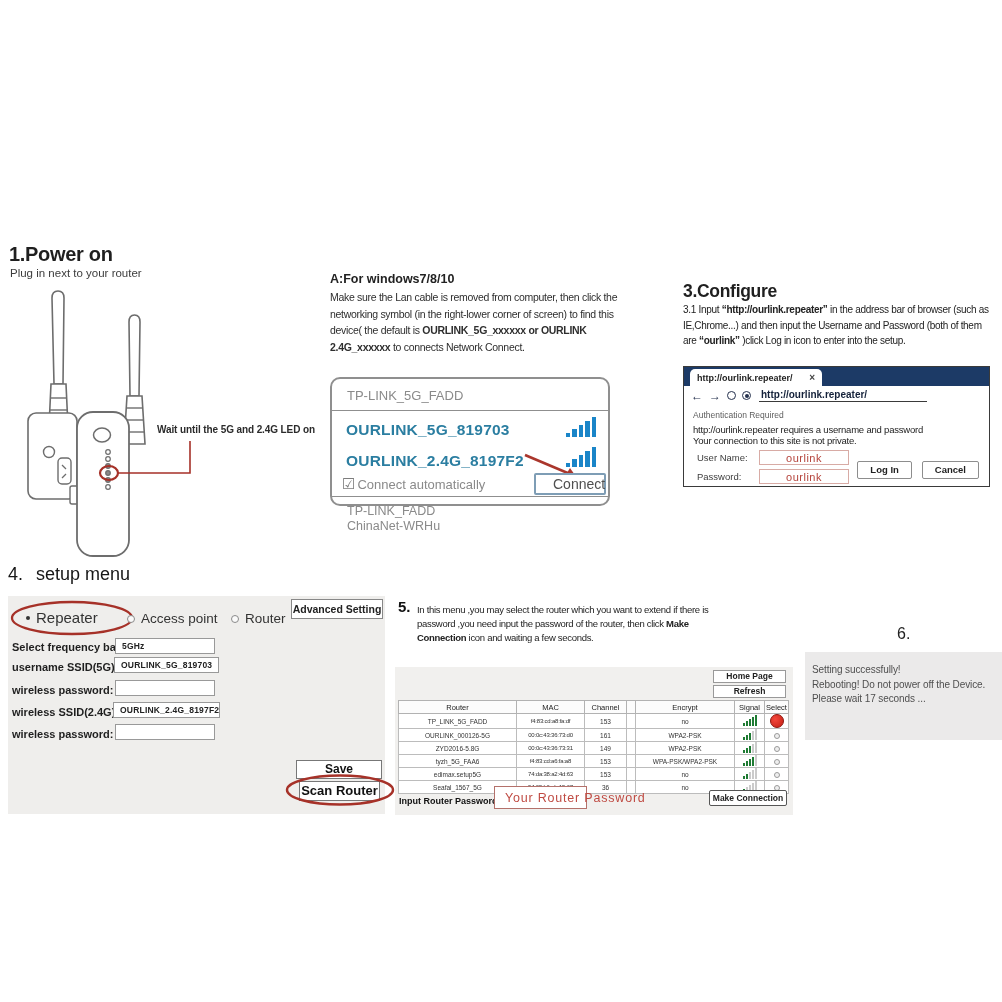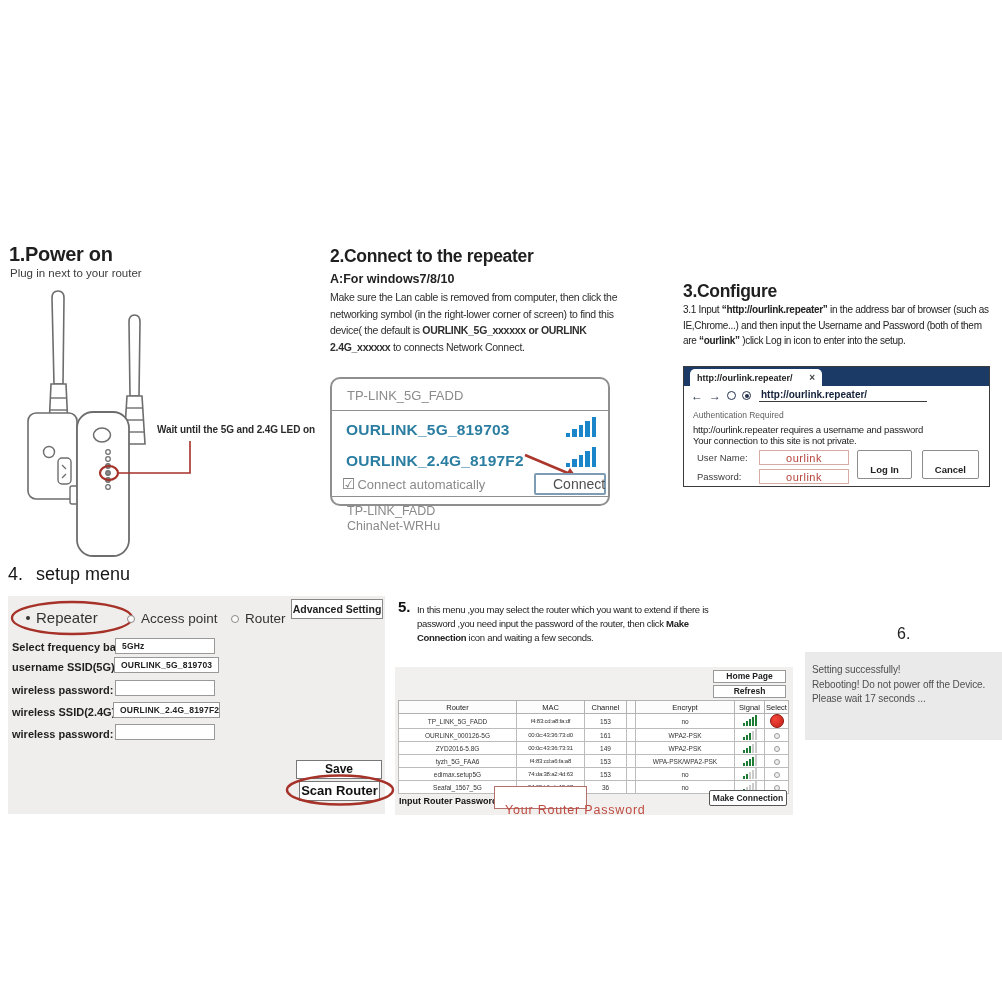--- a/index.html
+++ b/index.html
@@ -46,21 +46,21 @@
   .icon-ring.dot { position:relative; }
   .icon-ring.dot::after { content:''; position:absolute; inset:1.5px; background:#25314d; border-radius:50%; }
   .br-address { margin-left:2px; font-size:10px; font-weight:bold; color:#14213a; border-bottom:1.5px solid #3a3a3a; min-width:168px; padding:0 4px 1px 2px; }
   .br-content { position:relative; height:81px; padding:5px 9px 0; }
   .br-auth-title { font-size:8.5px; color:#5d5d5d; margin-bottom:4px; }
   .br-auth-line { font-size:9.5px; color:#1c1c1c; letter-spacing:-0.2px; }
   .br-row { display:flex; align-items:center; gap:8px; margin:4px 0 0 4px; }
   .br-label { font-size:9.5px; color:#3e3e3e; width:54px; }
   .br-field { width:90px; height:15px; border:1.5px solid #d8aba5; display:flex; align-items:center; justify-content:center; font-size:11px; color:#b5433b; letter-spacing:0.5px; }
   .br-btns { position:absolute; right:10px; bottom:7px; display:flex; gap:10px; }
-  .br-btn { border:1px solid #8d8d8d; border-radius:2px; background:#fff; padding:13px 12px 3px; font-size:9.5px; font-weight:bold; color:#1f1f1f; }
+  .br-btn { border:1px solid #8d8d8d; border-radius:2px; background:#fff; padding:2px 12px 3px; font-size:9.5px; font-weight:bold; color:#1f1f1f; }
 
   
   .s4-title { left:8px; top:564px; font-size:18px; color:#161616; }
   .s4-title .num { margin-right:13px; }
   .s4-panel { left:8px; top:596px; width:377px; height:218px; background:#efeeec; }
   .s4-radio { display:flex; align-items:center; gap:6px; color:#333; }
   .r-rep { left:26px; top:609px; font-size:15px; }
   .r-ap { left:127px; top:611px; font-size:13.5px; }
   .r-rt { left:231px; top:611px; font-size:13.5px; }
   .dot-sel { width:4px; height:4px; background:#333; border-radius:50%; }
@@ -83,21 +83,21 @@
   .rt-table th { height:13px; border:1px solid #b2b2b2; background:#fcfcfc; font-size:7.5px; font-weight:normal; color:#222; }
   .rt-table td { height:11px; border:1px solid #bcbcbc; background:#fff; font-size:6.5px; color:#333; text-align:center; overflow:hidden; white-space:nowrap; }
   .rt-table td.mac { font-size:6px; letter-spacing:-0.2px; }
   .sigbars { display:inline-flex; align-items:flex-end; gap:1px; height:11px; }
   .sigbars i { display:inline-block; width:2px; background:#cbcbcb; }
   .sigbars i.on { background:#1e7b33; }
   .red-dot { display:inline-block; width:14px; height:14px; border-radius:50%; background:radial-gradient(circle at 35% 35%, #f4473c, #c41f14); border:1px solid #8e1a12; vertical-align:middle; }
   .sel-radio { display:inline-block; width:6px; height:6px; border-radius:50%; border:1px solid #9a9a9a; background:#efefef; vertical-align:middle; }
   .pwd-label { left:399px; top:796px; font-size:9px; font-weight:bold; color:#111; }
   .pwd-box { left:494px; top:786px; width:93px; height:23px; border:1.5px solid #b4716b; background:#fff; }
-  .pwd-text { position:absolute; left:10px; top:16px; font-size:12.5px; color:#bf4a42; white-space:nowrap; letter-spacing:0.8px; }
+  .pwd-text { position:absolute; left:10px; top:4px; font-size:12.5px; color:#bf4a42; white-space:nowrap; letter-spacing:0.8px; }
   .makeconn-btn { left:709px; top:790px; width:78px; height:16px; line-height:14px; border-radius:2px; border:1px solid #555; }
 
   
   .s6-num { left:897px; top:625px; font-size:16px; color:#222; }
   .s6-panel { left:805px; top:652px; width:197px; height:88px; background:#ebeaea; padding:11px 4px 0 7px; font-size:10px; color:#4f4f4f; line-height:14.5px; letter-spacing:-0.1px; }
 
   svg.overlay { pointer-events:none; }
 </style>
 </head>
 <body>
@@ -138,21 +138,20 @@
       <circle cx="90" cy="187" r="2.3" fill="#8a8a8a" stroke="#6d6d6d" stroke-width="1.2"></circle>
       <circle cx="90" cy="194" r="2.3" fill="#8a8a8a" stroke="#6d6d6d" stroke-width="1.2"></circle>
       <circle cx="90" cy="201" r="2.3" fill="#fff" stroke="#6d6d6d" stroke-width="1.2"></circle>
     </g>
 
     <ellipse cx="91" cy="187" rx="9" ry="7" fill="none" stroke="#a63128" stroke-width="2.2"></ellipse>
     <polyline points="100,187 172,187 172,155" fill="none" stroke="#a63128" stroke-width="1.6"></polyline>
   </svg>
   <div class="abs wait-note">Wait until the 5G and 2.4G LED on</div>
 
-  <div class="abs h-big s2-title">2.Connect to the repeater</div>
   <div class="abs s2-sub">A:For windows7/8/10</div>
   <div class="abs s2-body"><span>Make sure the Lan cable is removed from computer, then click the networking symbol (in the right-lower corner of screen) to find this device( the default is </span><span class="bold-seg">OURLINK_5G_xxxxxx or OURLINK 2.4G_xxxxxx</span><span> to connects Network Connect.</span></div>
 
   <div class="abs wifi-panel">
     <div class="wp-top">TP-LINK_5G_FADD</div>
     <div class="wp-main">
       <div class="wp-ssid" style="top:10px">OURLINK_5G_819703</div>
       <div class="wifi-sig" style="right:12px;top:5px">
           <i class="on" style="height: 8px;"></i>
           <i class="on" style="height: 12px;"></i>

